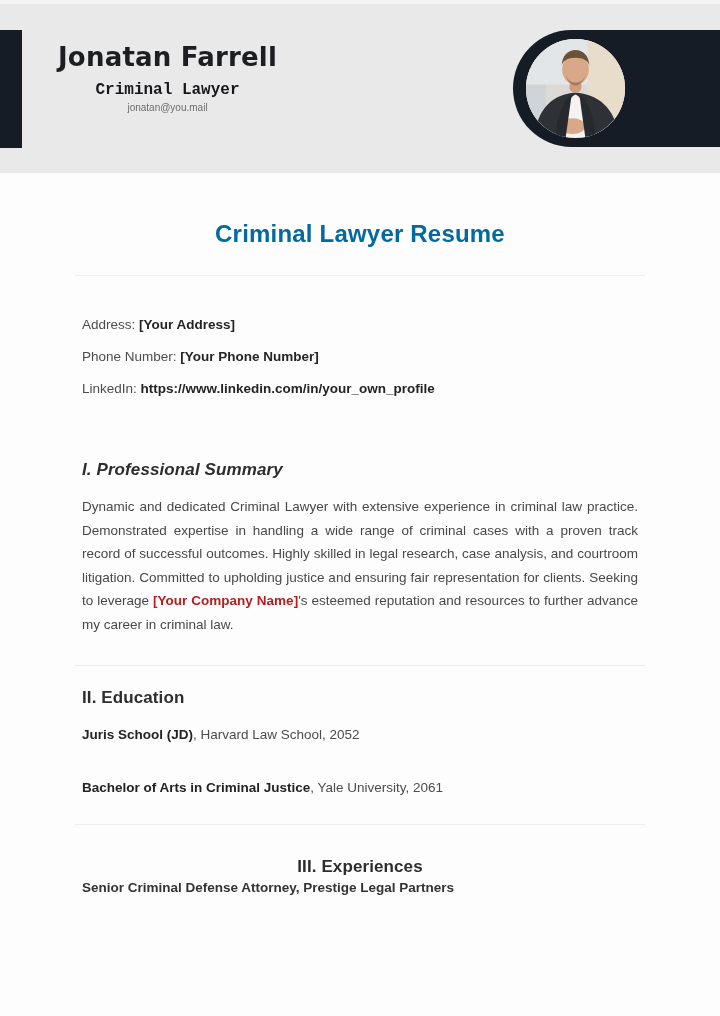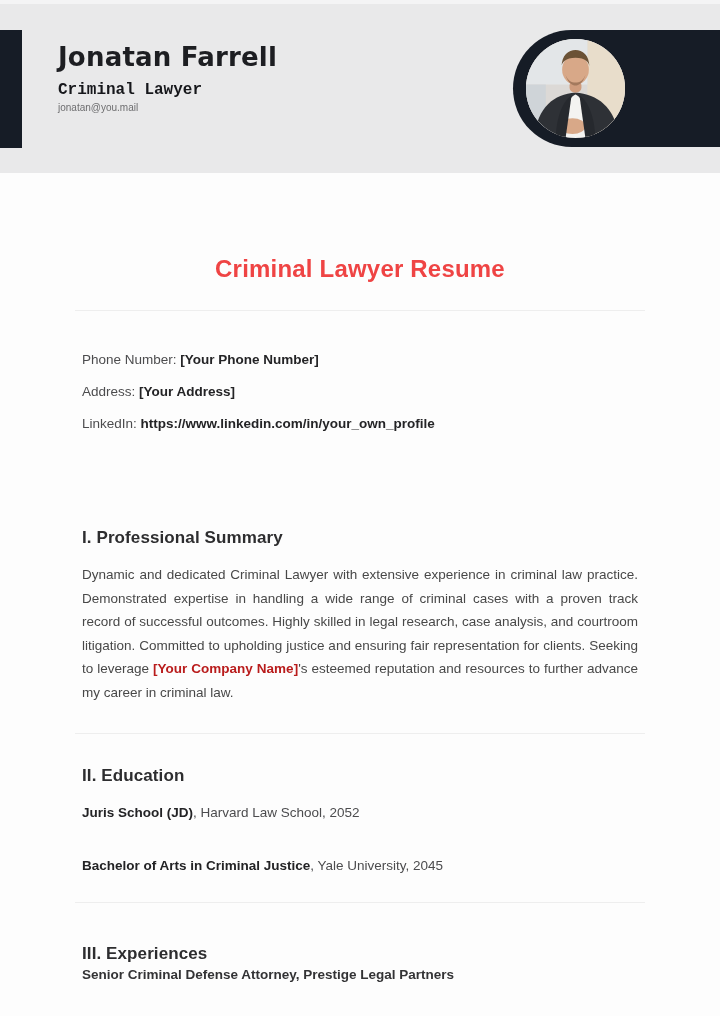--- a/index.html
+++ b/index.html
@@ -28,21 +28,21 @@
     background: #f4f4f5;
   }
   .accent-strip {
     position: absolute;
     left: 0; top: 30px;
     width: 22px; height: 118px;
     background: #161c26;
   }
   .header-text {
     position: absolute;
-    left: 58px; top: 42px;
+    left: 58px; top: 42px; text-align: center;
   }
   .person-name {
     font-family: "DejaVu Sans", sans-serif;
     font-size: 26px;
     font-weight: 600;
     color: #1d1e22;
     letter-spacing: 0.2px;
   }
   .person-role {
     font-family: Liberation Mono, monospace;
@@ -72,26 +72,26 @@
     background: #d8d4d0;
   }
   .photo svg { display: block; width: 100%; height: 100%; }
 
   
   .page {
     width: 720px;
     padding: 0 82px;
   }
   .doc-title {
-    margin-top: 79px;
+    margin-top: 44px;
     text-align: center;
     font-size: 24px;
     line-height: 34px;
     font-weight: 700;
-    color: #ef4444;
+    color: #0369a1;
     letter-spacing: 0.2px;
   }
   .divider {
     height: 1px;
     background: #eeeeee;
     margin: 0 -7px;
   }
   .divider-1 { margin-top: 24px; }
   .divider-2 { margin-top: 29px; }
   .divider-3 { margin-top: 27px; }
@@ -108,23 +108,23 @@
     color: #242426;
   }
 
   .section-heading {
     font-size: 17px;
     line-height: 24px;
     font-weight: 700;
     color: #2d2d2f;
     letter-spacing: 0.1px;
   }
-  .summary-heading { margin-top: 94px; }
-  .edu-heading     { margin-top: 30px; }
-  .exp-heading     { margin-top: 39px; }
+  .summary-heading { margin-top: 61px; font-style: italic; }
+  .edu-heading     { margin-top: 20px; }
+  .exp-heading     { margin-top: 30px; text-align: center; }
 
   .summary-text {
     margin-top: 13px;
     font-size: 13.5px;
     line-height: 23.5px;
     color: #484848;
     text-align: justify;
   }
   .summary-text .company {
     font-weight: 700;
@@ -189,32 +189,32 @@
   </div>
 </div>
 
 <div class="page">
 
   <div class="doc-title">Criminal Lawyer Resume</div>
 
   <div class="divider divider-1"></div>
 
   <div class="contact-list">
+    <div class="contact-line"><span>Address: </span><span class="value">[Your Address]</span></div>
     <div class="contact-line"><span>Phone Number: </span><span class="value">[Your Phone Number]</span></div>
-    <div class="contact-line"><span>Address: </span><span class="value">[Your Address]</span></div>
     <div class="contact-line"><span>LinkedIn: </span><span class="value">https://www.linkedin.com/in/your_own_profile</span></div>
   </div>
 
   <div class="section-heading summary-heading">I. Professional Summary</div>
   <div class="summary-text"><span>Dynamic and dedicated Criminal Lawyer with extensive experience in criminal law practice. Demonstrated expertise in handling a wide range of criminal cases with a proven track record of successful outcomes. Highly skilled in legal research, case analysis, and courtroom litigation. Committed to upholding justice and ensuring fair representation for clients. Seeking to leverage </span><span class="company">[Your Company Name]</span><span>'s esteemed reputation and resources to further advance my career in criminal law.</span></div>
 
   <div class="divider divider-2"></div>
 
   <div class="section-heading edu-heading">II. Education</div>
   <div class="entry edu-entry-1"><span class="degree">Juris School (JD)</span><span>, Harvard Law School, 2052</span></div>
-  <div class="entry edu-entry-2"><span class="degree">Bachelor of Arts in Criminal Justice</span><span>, Yale University, 2045</span></div>
+  <div class="entry edu-entry-2"><span class="degree">Bachelor of Arts in Criminal Justice</span><span>, Yale University, 2061</span></div>
 
   <div class="divider divider-3"></div>
 
   <div class="section-heading exp-heading">III. Experiences</div>
   <div class="entry exp-entry-1">Senior Criminal Defense Attorney, Prestige Legal Partners</div>
 
 </div>
 
 </body></html>

